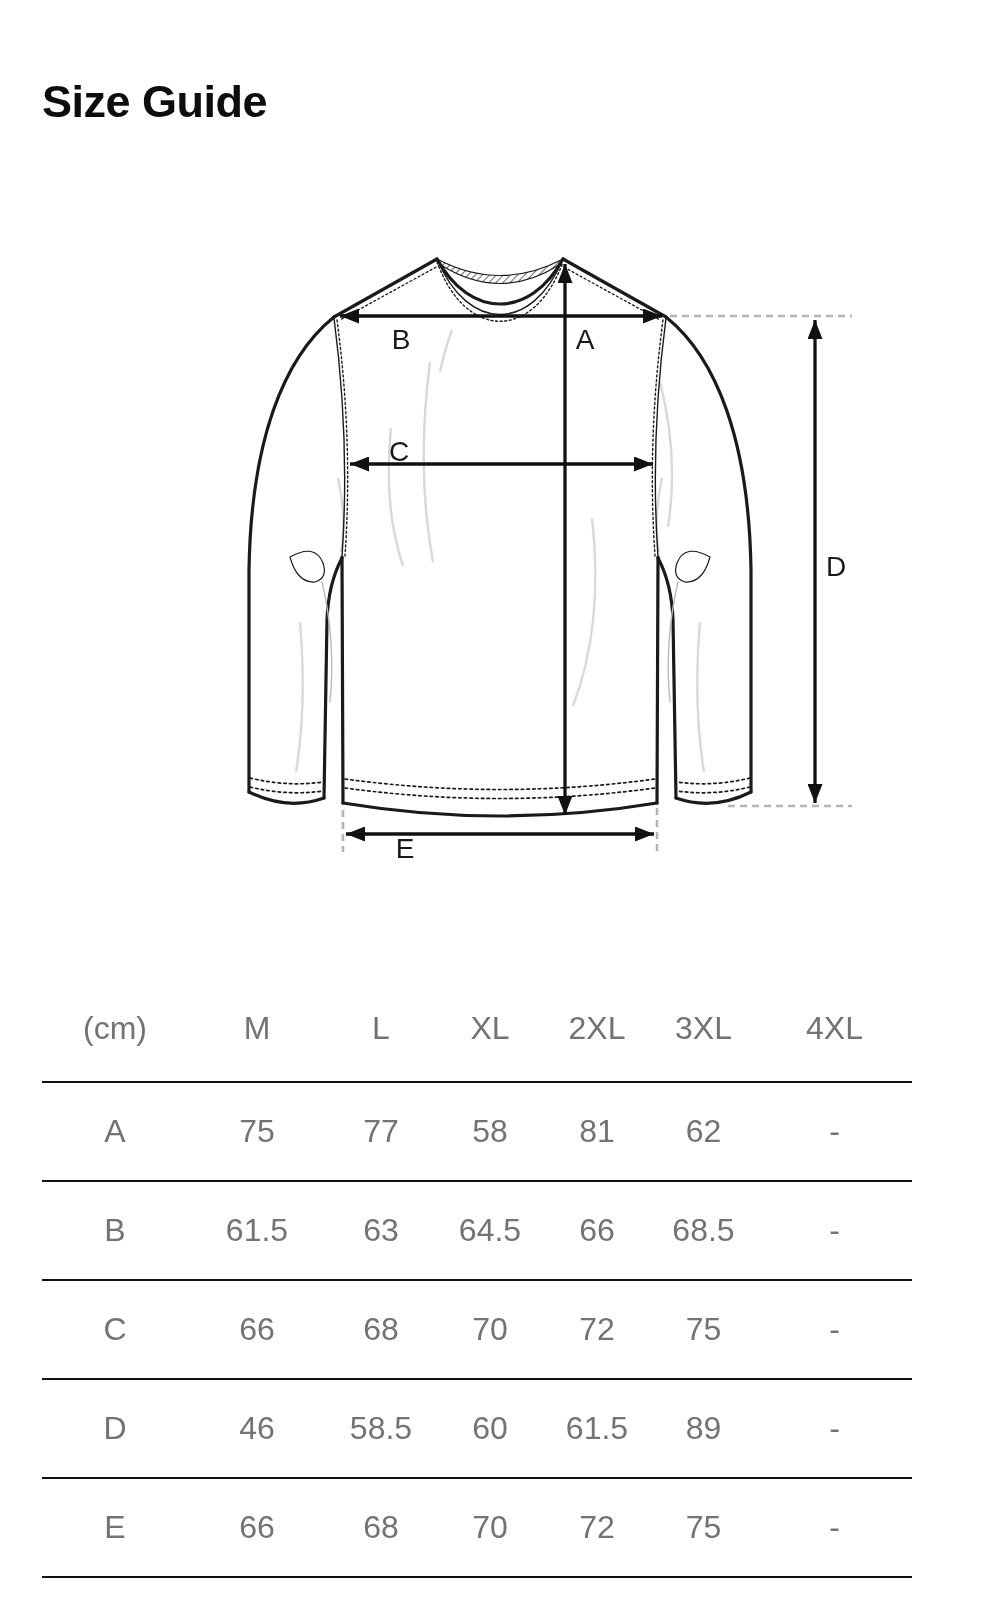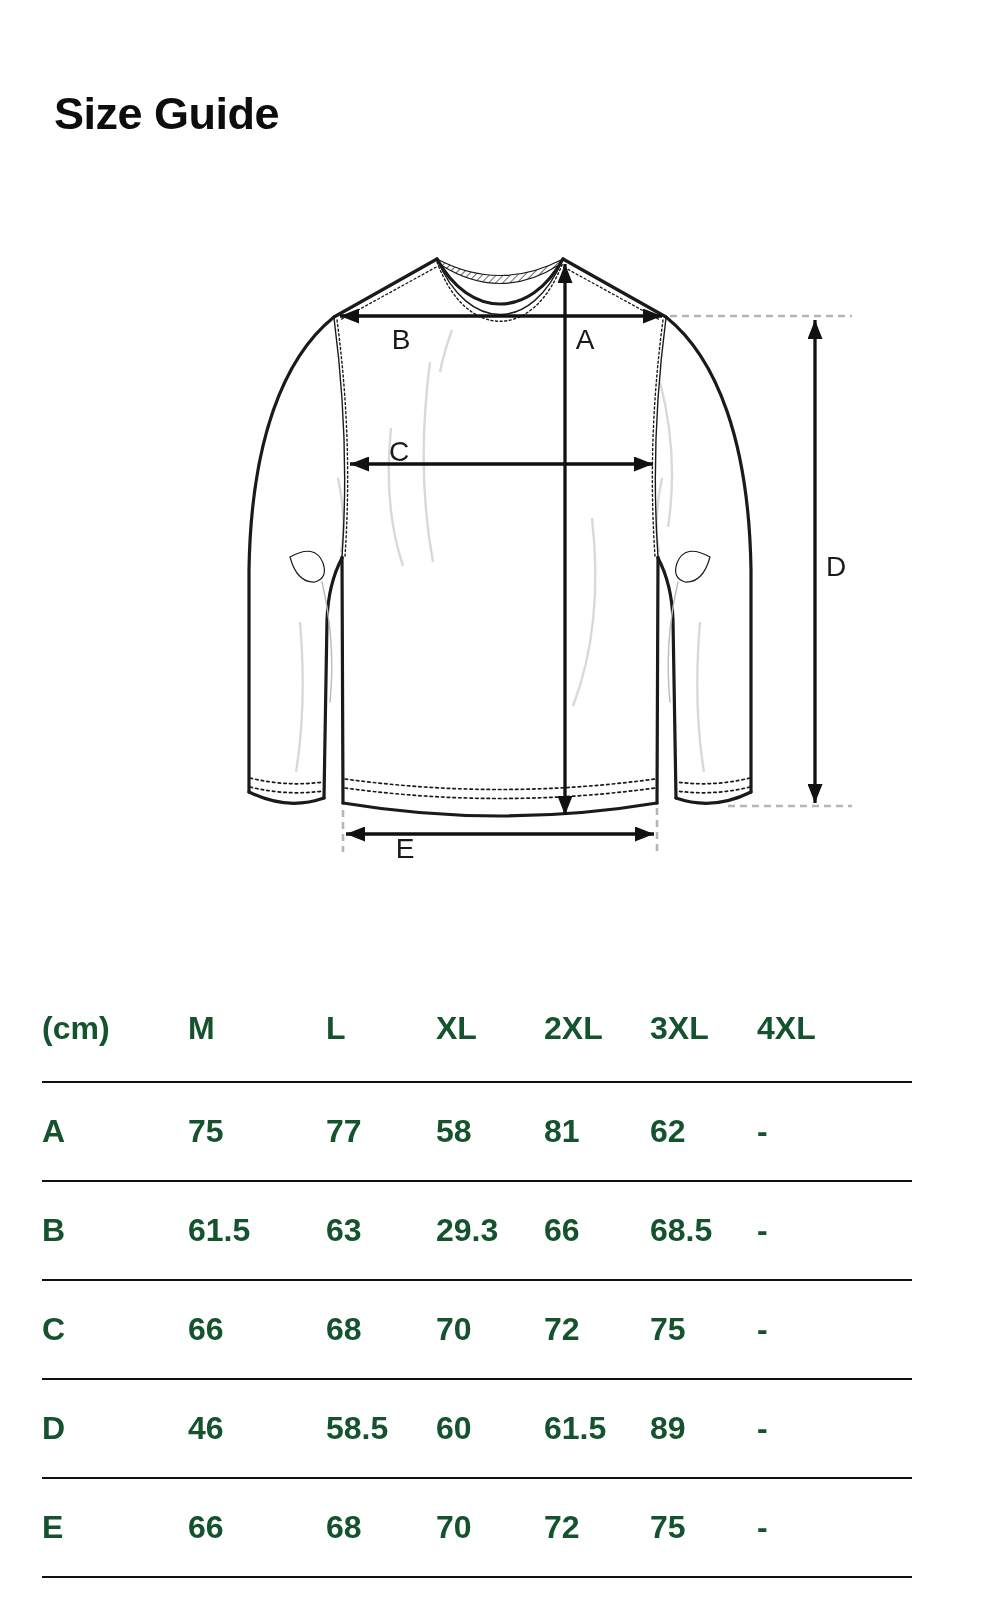--- a/index.html
+++ b/index.html
@@ -2,30 +2,30 @@
 <html><head>
 <meta charset="utf-8">
 <style>
   html,body{margin:0;padding:0;}
   body{
     width:1000px;height:1605px;position:relative;background:#ffffff;
     font-family:"Liberation Sans","DejaVu Sans",sans-serif;color:#111;
     overflow:hidden;
   }
   .page-title{
-    position:absolute;left:42px;top:76px;margin:12px;
+    position:absolute;left:42px;top:76px;margin:0;
     font-size:45px;font-weight:700;letter-spacing:-0.5px;color:#0d0d0d;
   }
   #diagram{position:absolute;left:0;top:0;}
   .size-table{
     position:absolute;left:42px;top:975px;width:870px;
     border-collapse:collapse;table-layout:fixed;
   }
   .size-table th,.size-table td{
-    font-weight:700;font-size:32px;color:#14532d;text-align:left;
+    font-weight:400;font-size:32px;color:#737373;text-align:center;
     padding:0;vertical-align:middle;
   }
   .size-table thead tr{height:107px;}
   .size-table tbody tr{height:99px;}
   .size-table thead tr{border-bottom:2px solid #111;}
   .size-table tbody tr{border-bottom:2px solid #111;}
 </style>
 </head>
 <body>
 
@@ -156,21 +156,21 @@
       <td>77</td>
       <td>58</td>
       <td>81</td>
       <td>62</td>
       <td>-</td>
     </tr>
     <tr>
       <td>B</td>
       <td>61.5</td>
       <td>63</td>
-      <td>29.3</td>
+      <td>64.5</td>
       <td>66</td>
       <td>68.5</td>
       <td>-</td>
     </tr>
     <tr>
       <td>C</td>
       <td>66</td>
       <td>68</td>
       <td>70</td>
       <td>72</td>

